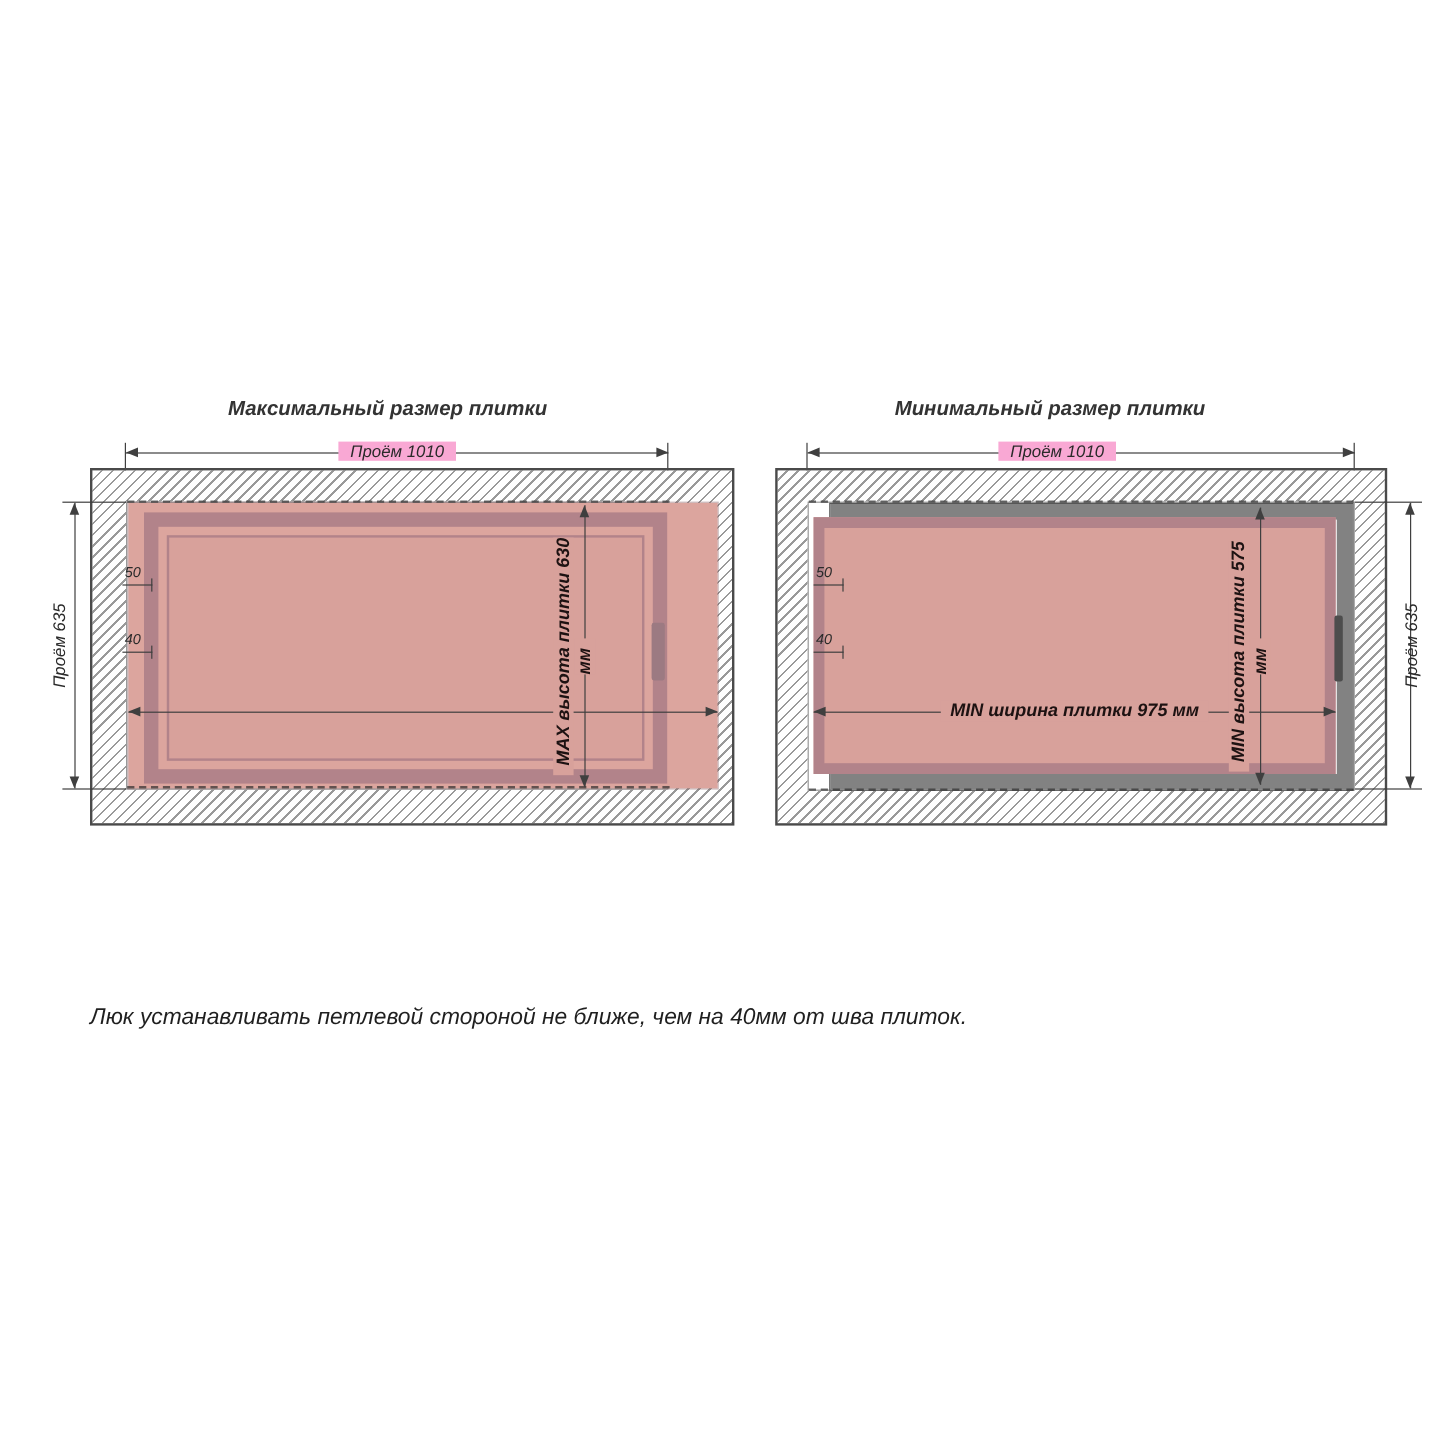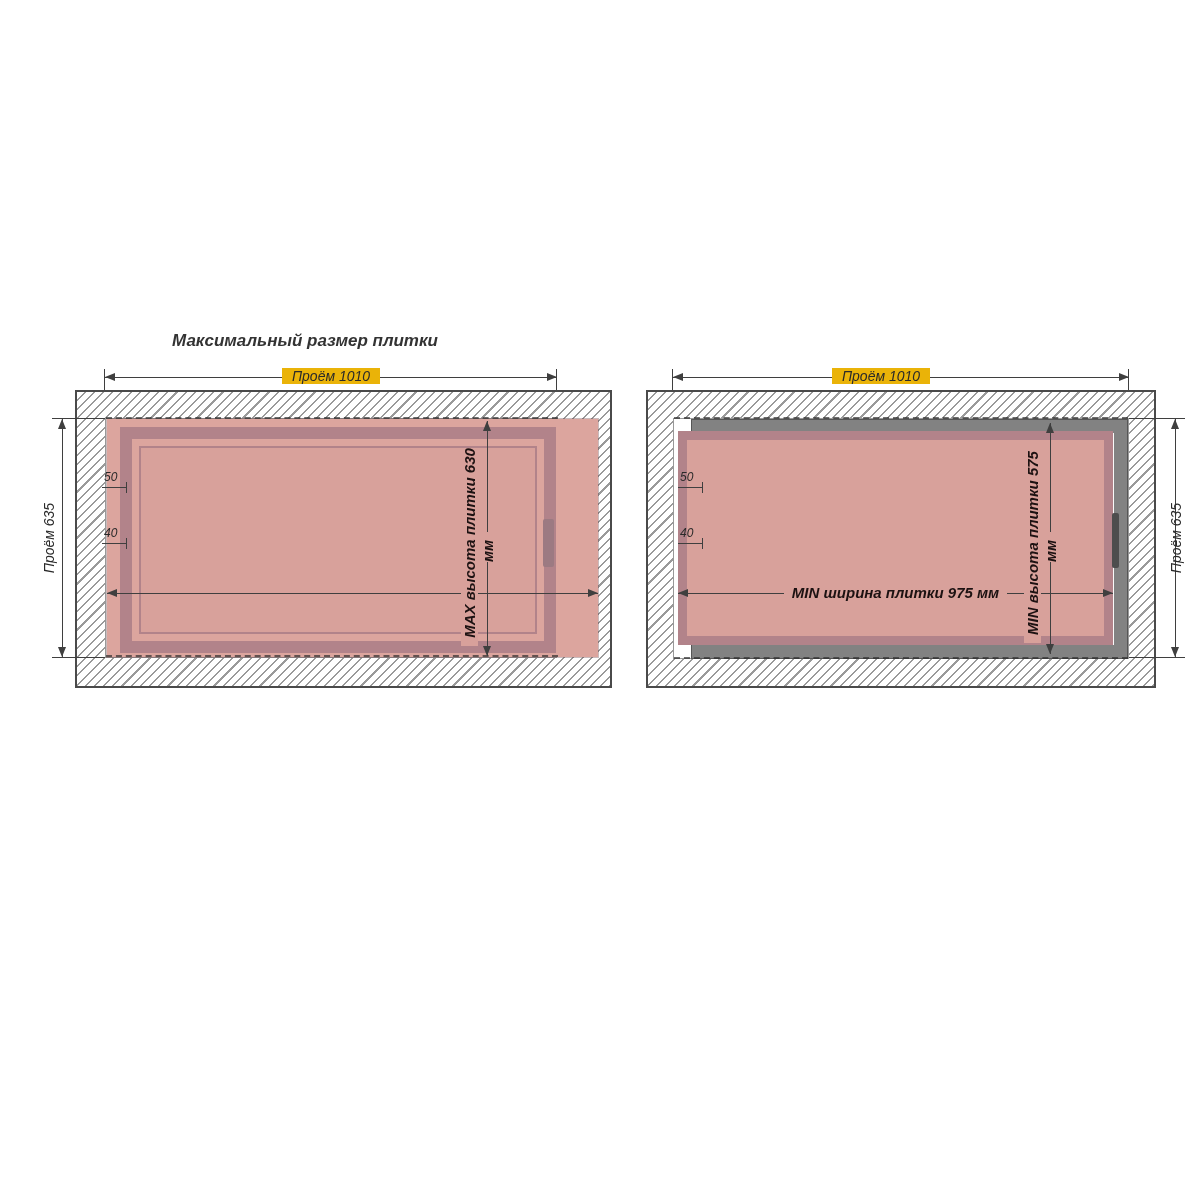--- a/index.html
+++ b/index.html
@@ -21,36 +21,36 @@
   .handle{border-radius:2px;}
   .dash{border-top:2px dashed rgba(45,45,45,.7);height:0;}
   .line{background:var(--dim-line);}
   .arr{width:0;height:0;}
   .arr-l{border-top:4px solid transparent;border-bottom:4px solid transparent;border-right:10px solid var(--dim-line);}
   .arr-r{border-top:4px solid transparent;border-bottom:4px solid transparent;border-left:10px solid var(--dim-line);}
   .arr-u{border-left:4px solid transparent;border-right:4px solid transparent;border-bottom:10px solid var(--dim-line);}
   .arr-d{border-left:4px solid transparent;border-right:4px solid transparent;border-top:10px solid var(--dim-line);}
   .title{font-style:italic;font-weight:600;font-size:17px;color:#333;text-align:center;}
   .dimtext{font-style:italic;font-size:14px;color:var(--text);text-align:center;}
-  .dimtext .bgw{background:#eab308;padding:0 10px;margin-top:48px;}
+  .dimtext .bgw{background:#f9a8d4;padding:0 10px;margin-top:48px;}
   .smalldim{font-style:italic;font-size:12px;color:var(--text);}
   .bigdim{text-align:center;}
   .bigdim span{font-style:italic;font-weight:bold;font-size:15px;color:#1d1212;padding:0 8px;}
   .bg-tile{background:var(--tile);}
   .bg-panel{background:var(--tile-panel);}
   .rot{transform:rotate(-90deg);transform-origin:center center;}
   .vlabel{font-style:italic;font-size:14px;color:var(--text);text-align:center;height:16px;line-height:16px;}
   .note{font-style:italic;font-size:19px;color:#1f1f1f;white-space:nowrap;}
 </style>
 </head>
 <body>
 
 <div id="canvas">
 
-  <div class="abs title" style="left:79px;top:331px;width:452px;">Максимальный размер плитки</div>
+  <div class="abs title" style="left:97px;top:331px;width:452px;">Максимальный размер плитки</div>
 
   <div class="abs line" style="left:105px;top:377px;width:452px;height:1px;"></div>
   <div class="abs line" style="left:104px;top:369px;width:1px;height:46px;"></div>
   <div class="abs line" style="left:556px;top:369px;width:1px;height:46px;"></div>
   <div class="abs arr arr-l" style="left:105px;top:373px;"></div>
   <div class="abs arr arr-r" style="left:547px;top:373px;"></div>
   <div class="abs dimtext" style="left:105px;top:368px;width:452px;"><span class="bgw">Проём 1010</span></div>
 
   <div class="abs wall" style="left:75px;top:390px;width:537px;height:298px;z-index:1;"></div>
   <div class="abs opening" style="left:105px;top:418px;width:452px;height:240px;z-index:2;"></div>
@@ -77,20 +77,21 @@
 
   <div class="abs line" style="left:107px;top:593px;width:491px;height:1px;z-index:7;"></div>
   <div class="abs arr arr-l" style="left:107px;top:589px;z-index:7;"></div>
   <div class="abs arr arr-r" style="left:588px;top:589px;z-index:7;"></div>
 
   <div class="abs line" style="left:487px;top:421px;width:1px;height:235px;z-index:7;"></div>
   <div class="abs arr arr-u" style="left:483px;top:421px;z-index:7;"></div>
   <div class="abs arr arr-d" style="left:483px;top:646px;z-index:7;"></div>
   <div class="abs bigdim rot" style="left:369px;top:529px;width:220px;z-index:8;"><span class="bg-panel">MAX высота плитки 630 мм</span></div>
 
+  <div class="abs title" style="left:649px;top:331px;width:452px;">Минимальный размер плитки</div>
 
   <div class="abs line" style="left:673px;top:377px;width:456px;height:1px;"></div>
   <div class="abs line" style="left:672px;top:369px;width:1px;height:46px;"></div>
   <div class="abs line" style="left:1128px;top:369px;width:1px;height:46px;"></div>
   <div class="abs arr arr-l" style="left:673px;top:373px;"></div>
   <div class="abs arr arr-r" style="left:1119px;top:373px;"></div>
   <div class="abs dimtext" style="left:655px;top:368px;width:452px;"><span class="bgw">Проём 1010</span></div>
 
   <div class="abs wall" style="left:646px;top:390px;width:510px;height:298px;z-index:1;"></div>
   <div class="abs opening" style="left:673px;top:418px;width:456px;height:241px;z-index:2;"></div>
@@ -117,14 +118,15 @@
   <div class="abs line" style="left:678px;top:593px;width:435px;height:1px;z-index:7;"></div>
   <div class="abs arr arr-l" style="left:678px;top:589px;z-index:7;"></div>
   <div class="abs arr arr-r" style="left:1103px;top:589px;z-index:7;"></div>
   <div class="abs bigdim" style="left:708px;top:584px;width:375px;z-index:8;"><span class="bg-panel">MIN ширина плитки 975 мм</span></div>
 
   <div class="abs line" style="left:1050px;top:423px;width:1px;height:231px;z-index:7;"></div>
   <div class="abs arr arr-u" style="left:1046px;top:423px;z-index:7;"></div>
   <div class="abs arr arr-d" style="left:1046px;top:644px;z-index:7;"></div>
   <div class="abs bigdim rot" style="left:932px;top:529px;width:220px;z-index:8;"><span class="bg-panel">MIN высота плитки 575 мм</span></div>
 
+  <div class="abs note" style="left:75px;top:837px;">Люк устанавливать петлевой стороной не ближе, чем на 40мм от шва плиток.</div>
 
 </div>
 
 </body></html>

